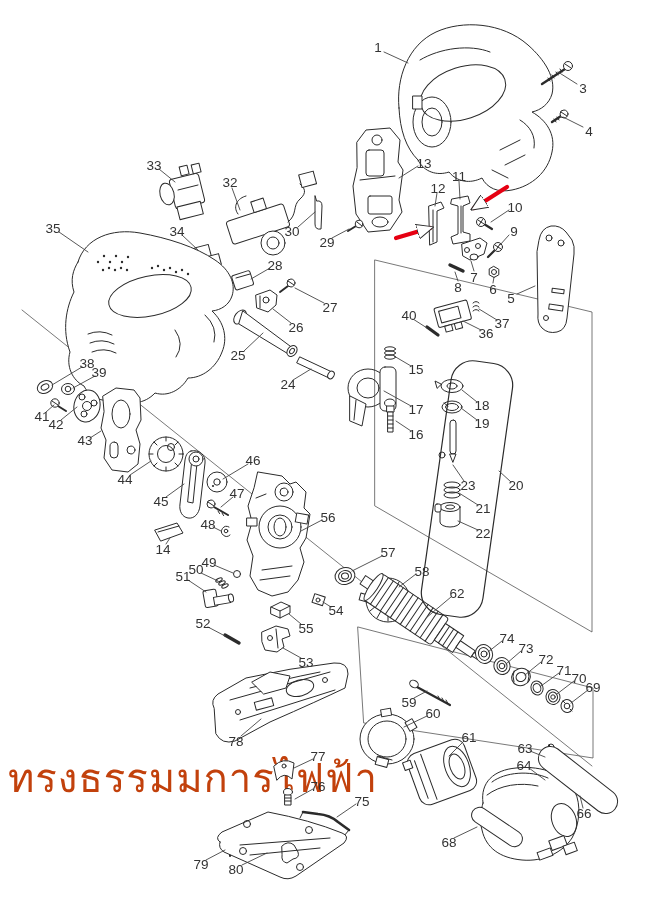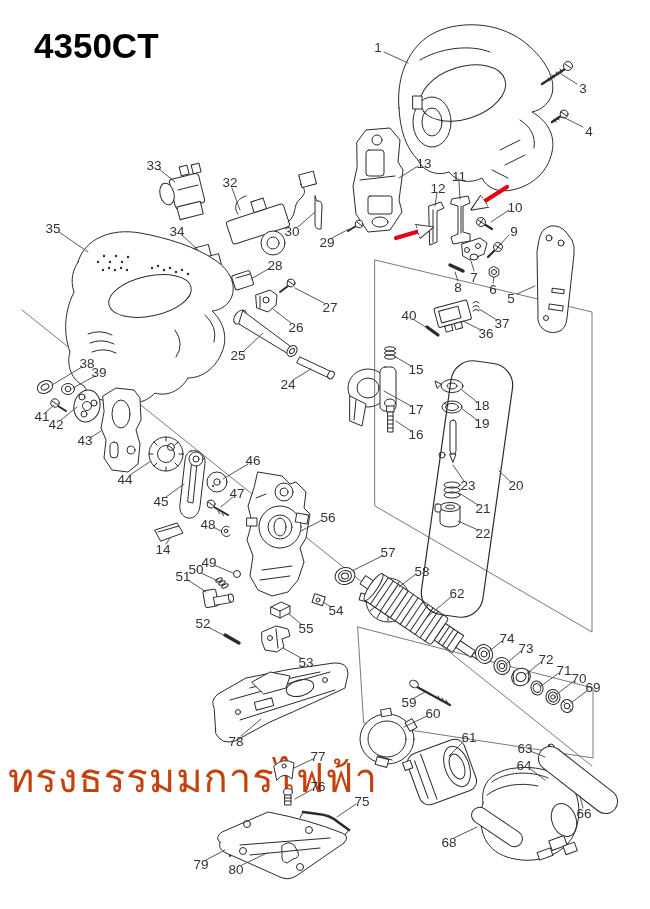--- a/index.html
+++ b/index.html
@@ -669,14 +669,13 @@
         <text x="236" y="745.5" class="pl">78</text>
         <text x="201" y="868.5" class="pl">79</text>
         <text x="236" y="873.5" class="pl">80</text>
       </g>
     <g id="arrows">
         <line x1="507" y1="187" x2="474" y2="208" style="stroke:#e60012;stroke-width:4.2;fill:none;" marker-end="url(#ah)"></line>
         <line x1="396" y1="238" x2="430" y2="228" style="stroke:#e60012;stroke-width:4.2;fill:none;" marker-end="url(#ah)"></line>
       </g>
   </svg>
 
-  <div class="title">4350CT</div>
 </div>
 
 </body></html>

